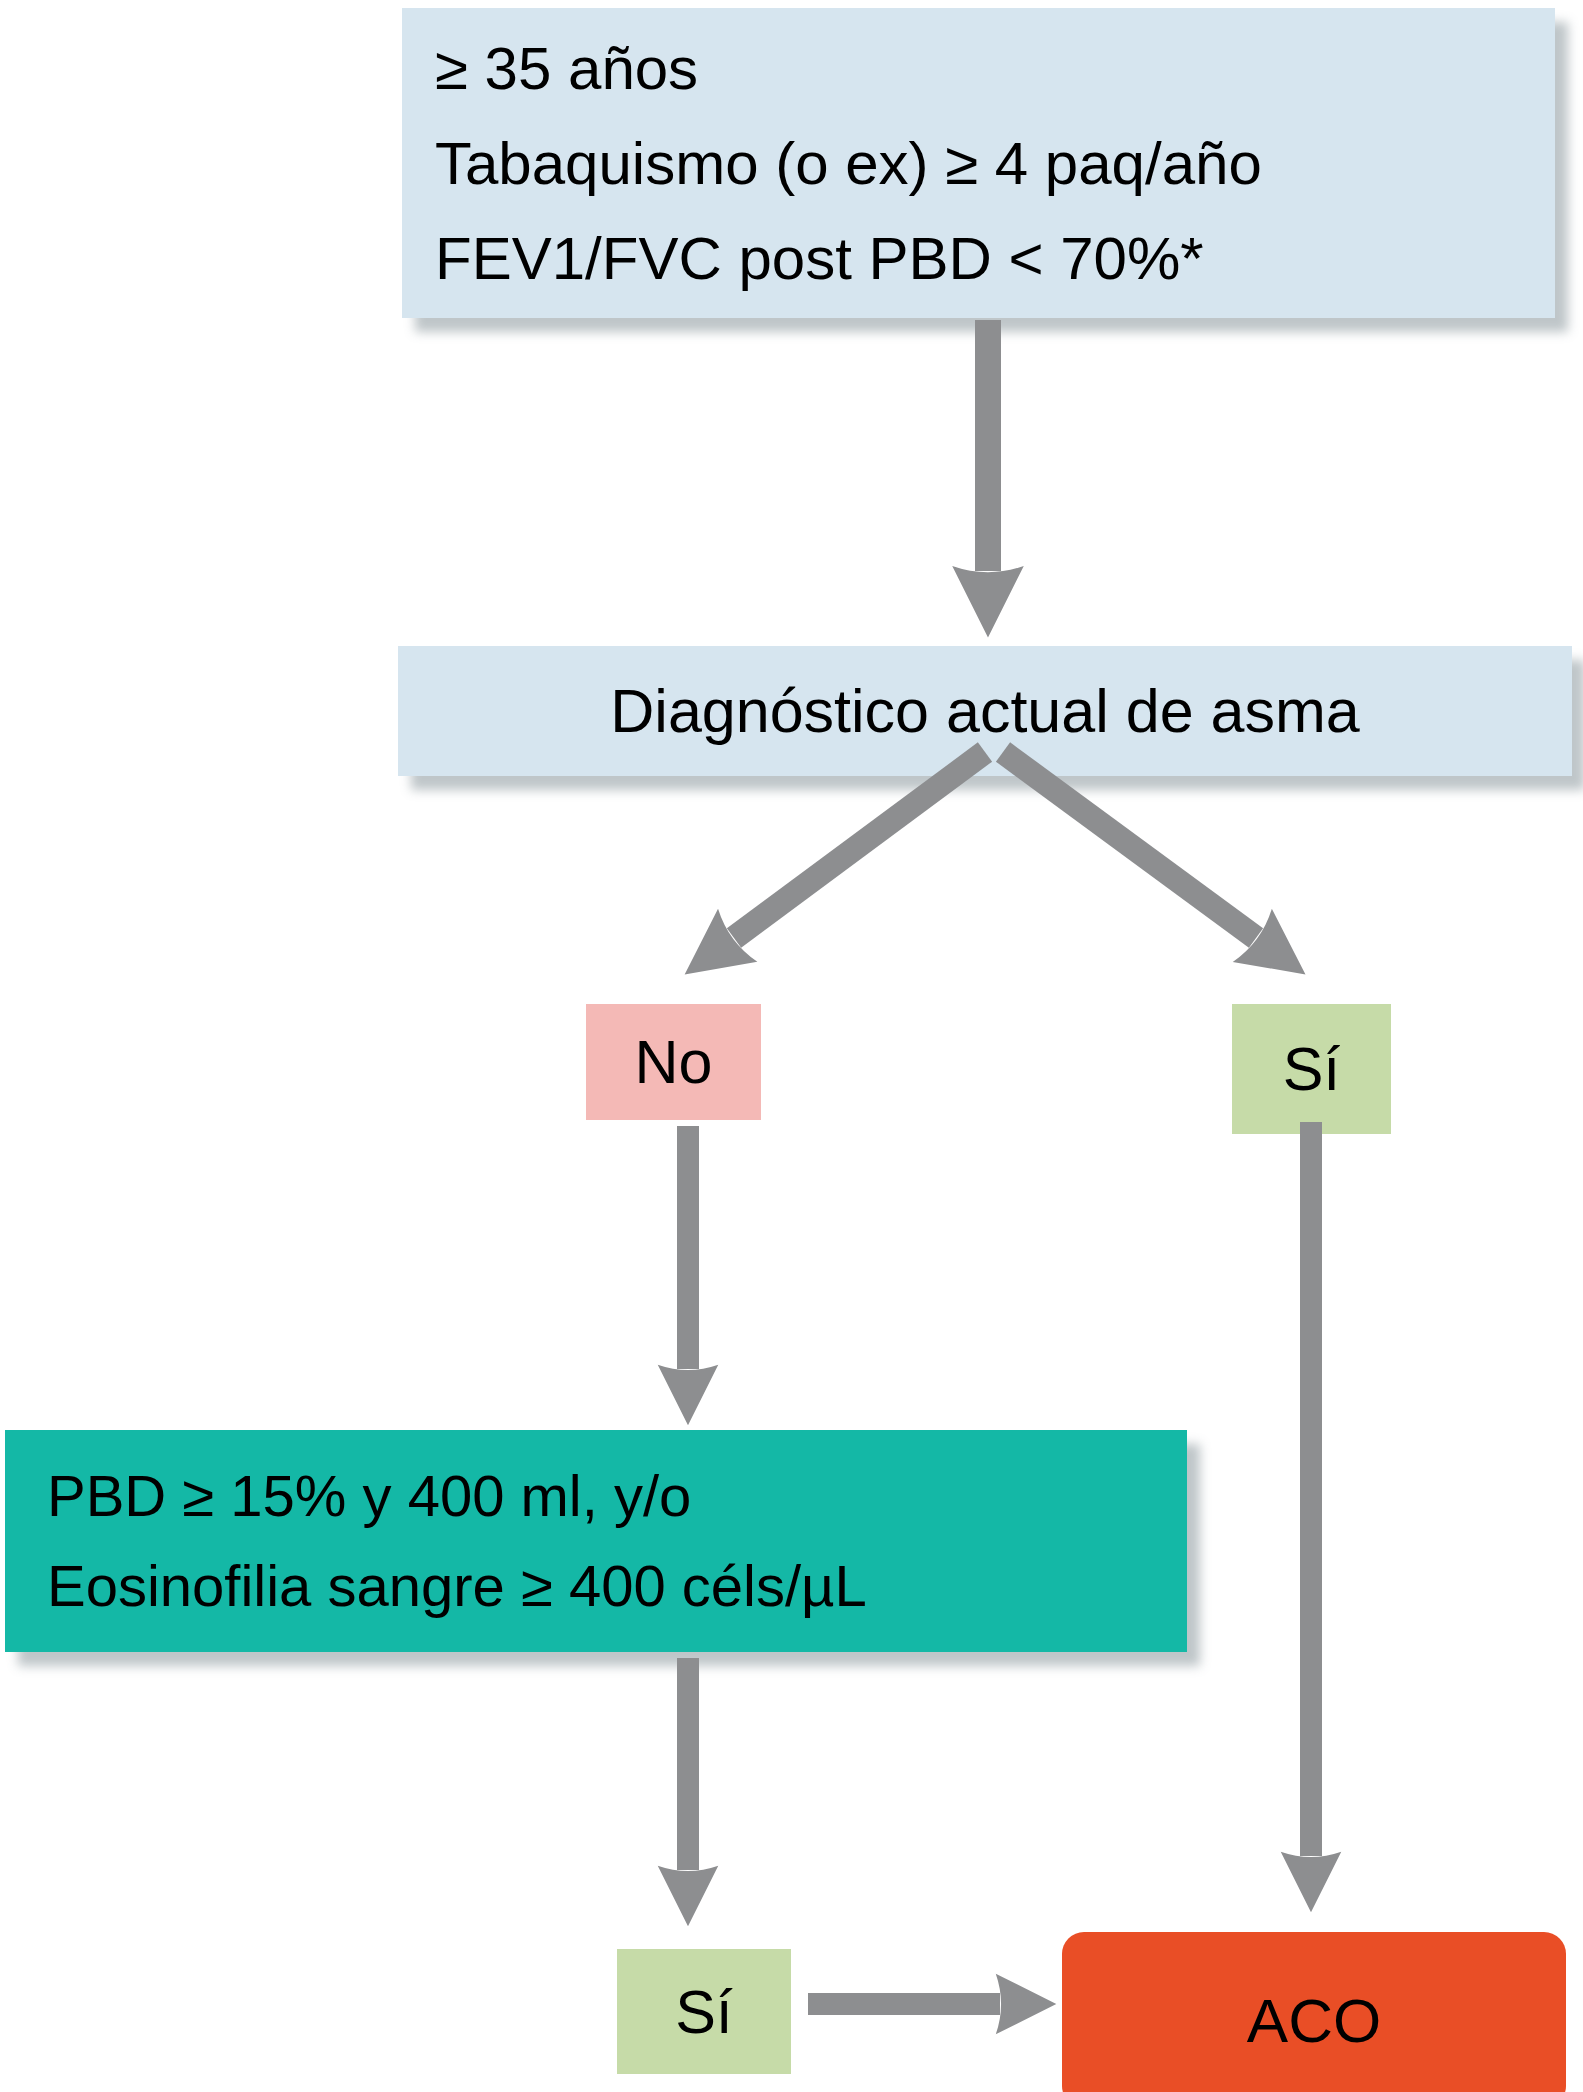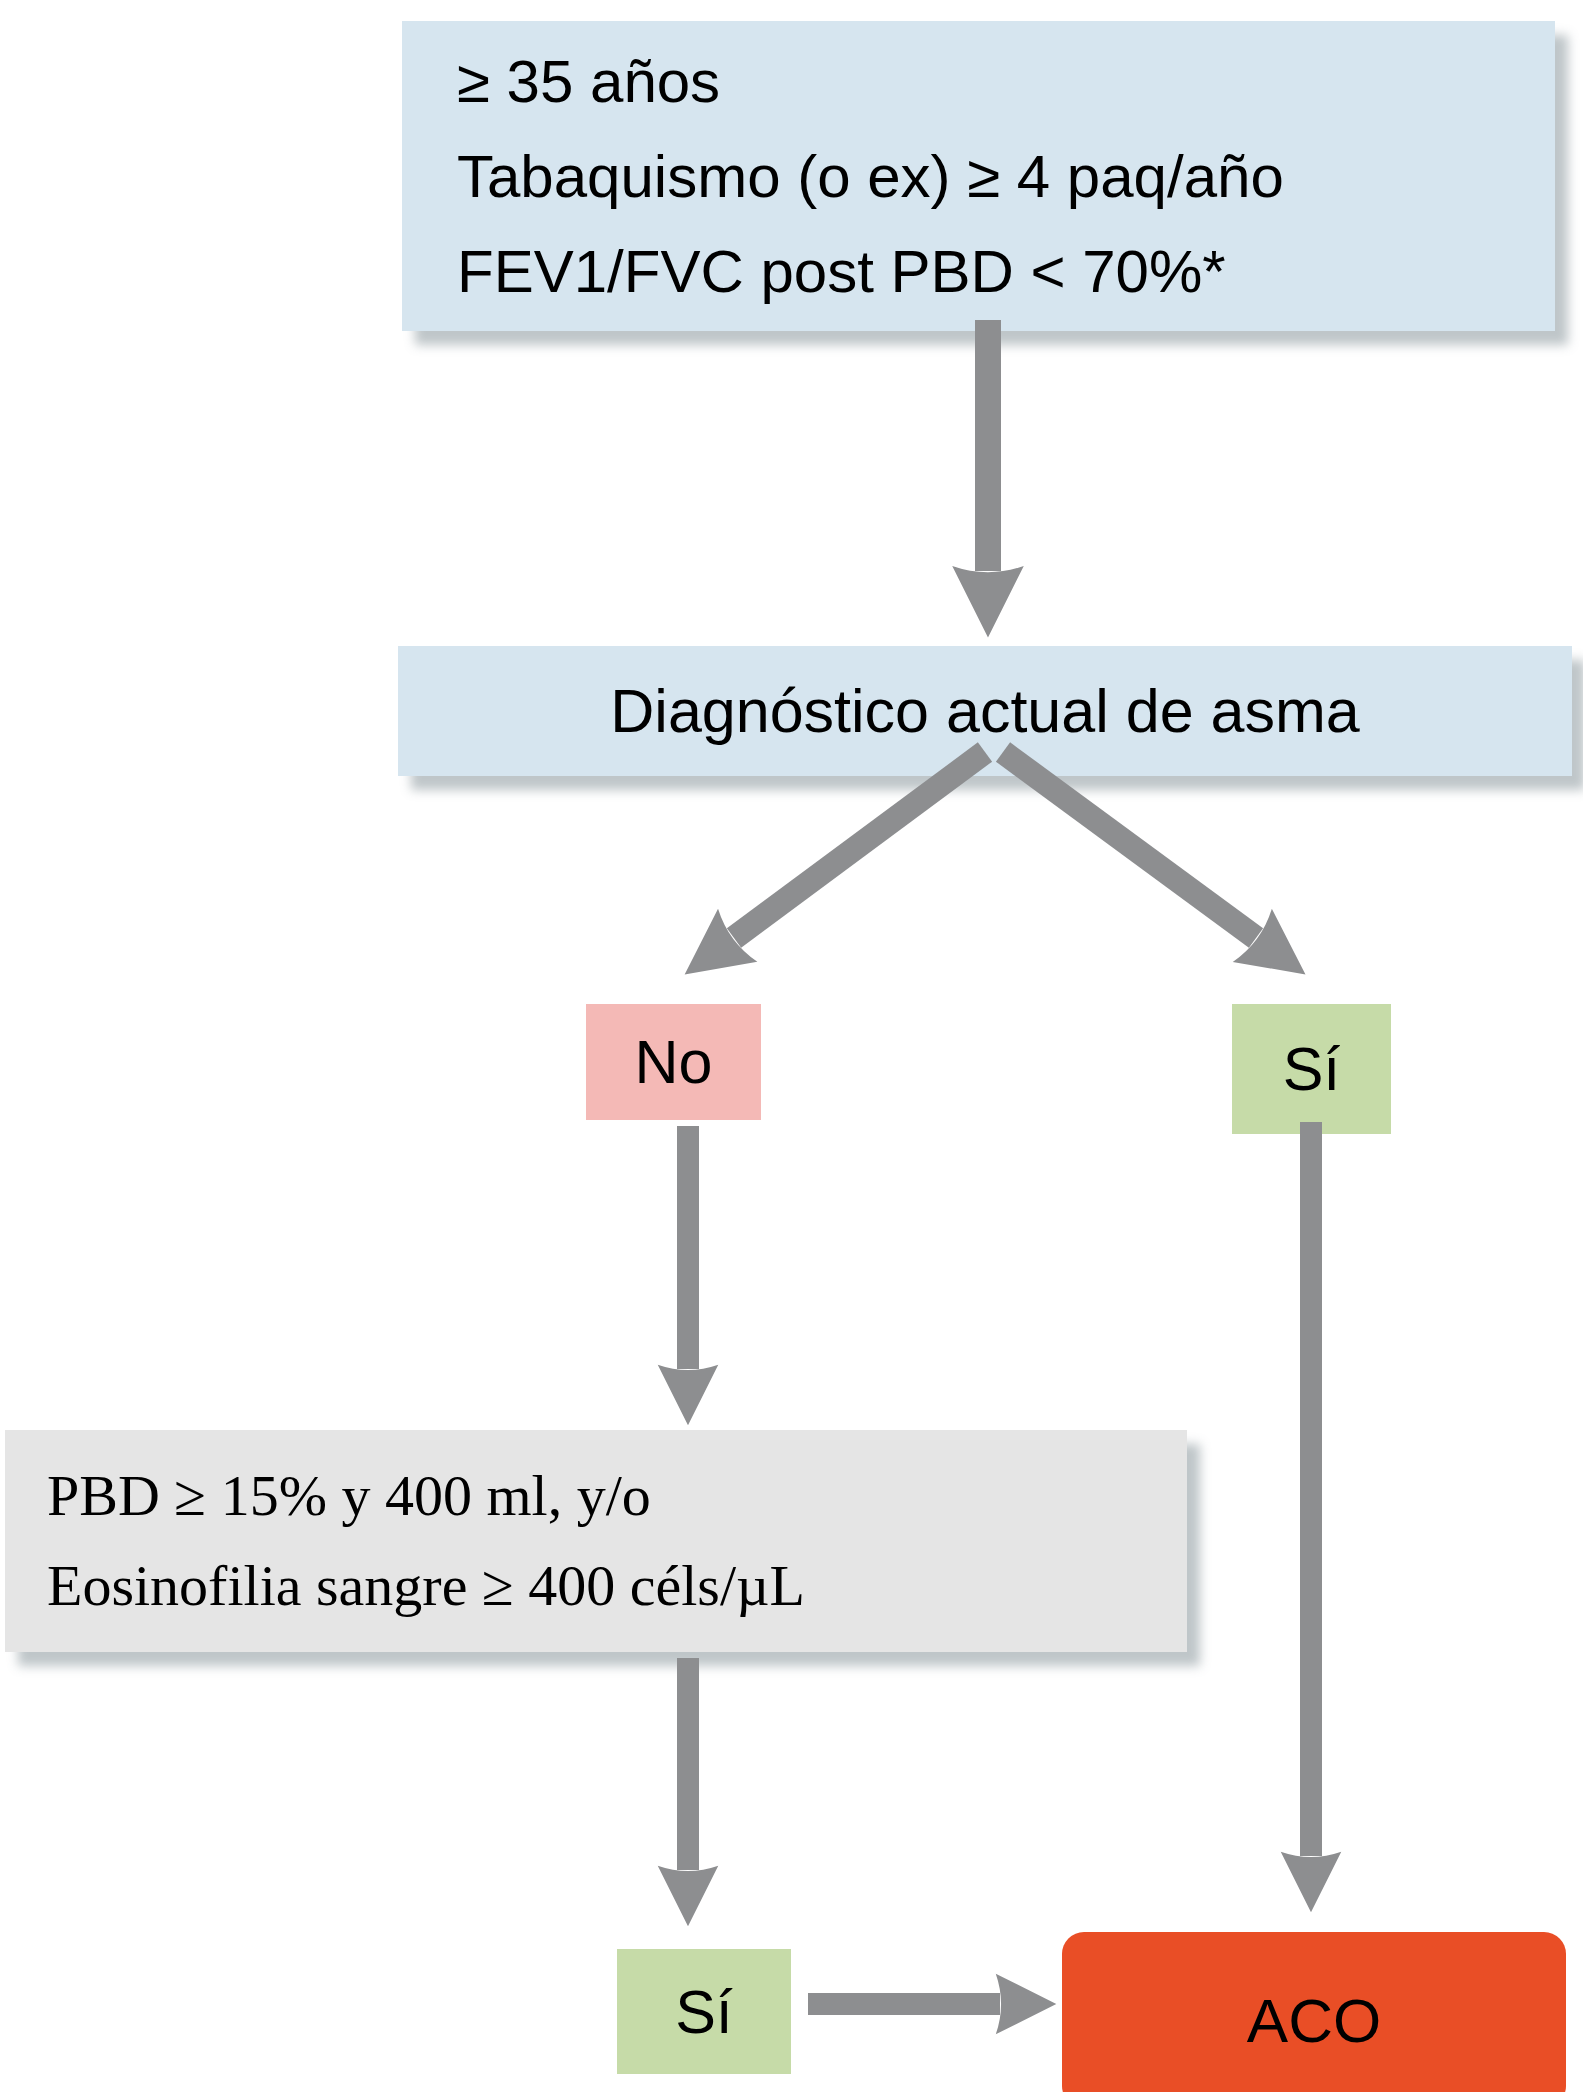--- a/index.html
+++ b/index.html
@@ -37,23 +37,23 @@
   .centered-label {
     display: flex;
     align-items: center;
     justify-content: center;
     font-size: 61px;
     white-space: nowrap;
     margin-top: 16px;
   }
   
   .box-criteria {
-    left: 402px; top: 21px;
+    left: 402px; top: 8px;
     width: 1153px; height: 310px;
-    padding-left: 55px;
+    padding-left: 33px;
   }
   
   .box-diagnosis {
     left: 398px; top: 630px;
     width: 1174px; height: 130px;
   }
   
   .box-no {
     left: 586px; top: 988px;
     width: 175px; height: 116px;
@@ -109,21 +109,21 @@
   </div>
 
   <div class="box centered-label box-no" style="background: rgb(244, 185, 182);">
     <span>No</span>
   </div>
 
   <div class="box centered-label box-yes-right" style="background: rgb(198, 219, 168);">
     <span>Sí</span>
   </div>
 
-  <div class="box shadowed multiline box-confirm" style="background: #e5e5e5; font-family: Liberation Serif, serif;">
+  <div class="box shadowed multiline box-confirm" style="background: #14b8a6;">
     <div class="line">PBD ≥ 15% y 400 ml, y/o</div>
     <div class="line">Eosinofilia sangre ≥ 400 céls/µL</div>
   </div>
 
   <div class="box centered-label box-yes-bottom" style="background: rgb(198, 219, 168);">
     <span>Sí</span>
   </div>
 
   <div class="box centered-label box-aco" style="background: rgb(233, 78, 38);">
     <span>ACO</span>

